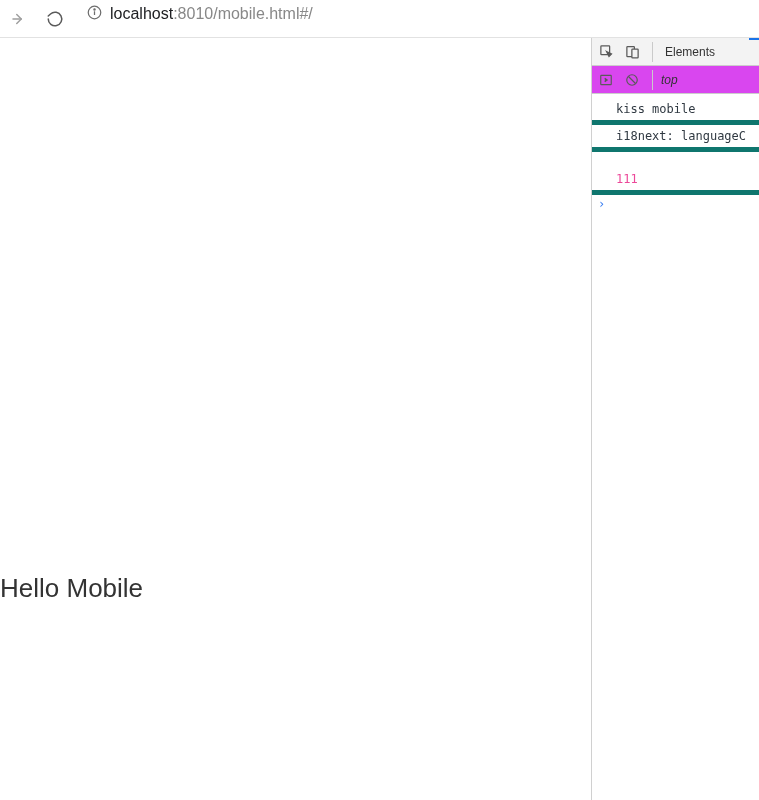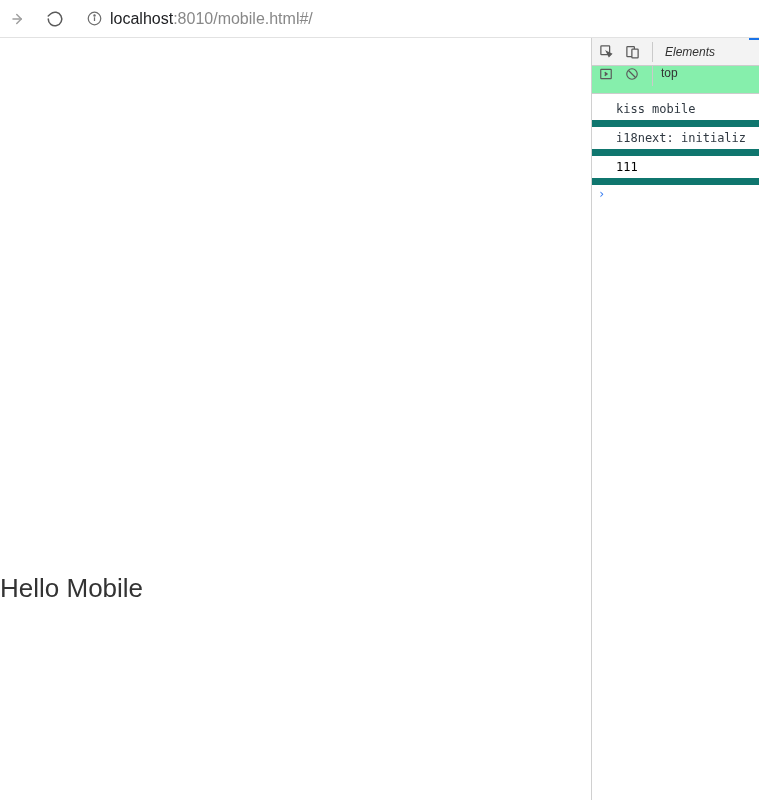--- a/index.html
+++ b/index.html
@@ -33,21 +33,21 @@
       cursor: pointer;
     }
     .nav-icon.reload {
       color: #5a5a5a;
       margin-right: 16px;
     }
     .address-bar {
       flex: 1;
       height: 28px;
       display: flex;
-      align-items: center;
+      align-items: flex-start;
       padding: 0 6px;
     }
     .info-icon {
       width: 16px;
       height: 16px;
       margin-right: 8px;
       color: #6d6d6d;
       display: flex;
       align-items: center;
       justify-content: center;
@@ -112,37 +112,37 @@
     .tab-separator {
       width: 1px;
       height: 20px;
       background: #cacaca;
       margin: 0 8px 0 2px;
     }
     .devtools-tab-label {
       font-size: 12px;
       color: #333;
       margin-left: 4px;
-      font-style: italic;
     }
     .active-underline {
       position: absolute;
       top: 0;
       right: 0;
       width: 10px;
       height: 2px;
       background: #1a73e8;
     }
     .console-toolbar {
       height: 28px;
-      background: #86efac;
+      background: #d946ef;
       border-bottom: 1px solid #ccc;
       display: flex;
-      align-items: flex-start;
+      align-items: center;
       padding: 0 6px;
+      font-style: italic;
     }
     .console-toolbar-icon {
       width: 16px;
       height: 16px;
       margin-right: 10px;
       color: #5a5a5a;
       display: flex;
       align-items: center;
       justify-content: center;
     }
@@ -152,28 +152,29 @@
     }
     .console-output {
       flex: 1;
       font-family: Menlo, Consolas, monospace;
       font-size: 12px;
       padding: 4px 0 0 0;
       overflow: hidden;
     }
     .console-line {
       padding: 2px 4px 2px 24px;
-      border-bottom: 7px solid #0f766e;
+      border-bottom: 5px solid #0f766e;
       color: #303942;
       white-space: pre;
       line-height: 18px;
       overflow: hidden;
     }
     .console-line.number {
-      color: #000000;
+      color: #ec4899;
+      margin-top: 16px;
     }
     .prompt-line {
       padding: 2px 4px 2px 6px;
       color: #367cf1;
       font-family: Menlo, Consolas, monospace;
       font-size: 12px;
     }
     .prompt-chevron {
       color: #367cf1;
     }
@@ -241,20 +242,20 @@
           <circle cx="12" cy="12" r="9"></circle>
           <line x1="6" y1="6" x2="18" y2="18"></line>
         </svg>
       </span>
       <span class="tab-separator"></span>
       <span class="context-label">top</span>
     </div>
 
     <div class="console-output">
       <div class="console-line">kiss mobile</div>
-      <div class="console-line">i18next: initializ</div>
+      <div class="console-line">i18next: languageC</div>
       <div class="console-line number">111</div>
       <div class="prompt-line">
         <span class="prompt-chevron">›</span>
       </div>
     </div>
   </div>
 </div>
 
 </body></html>

